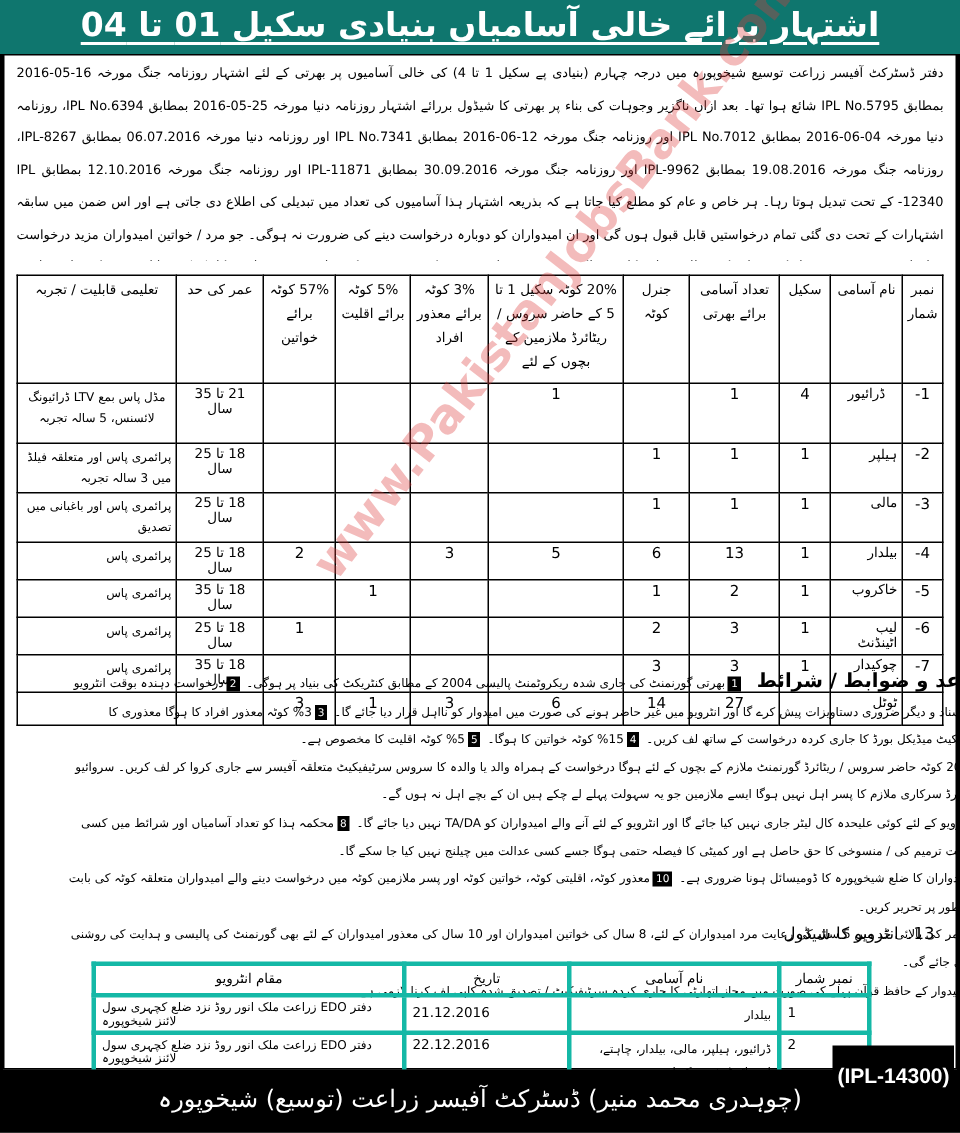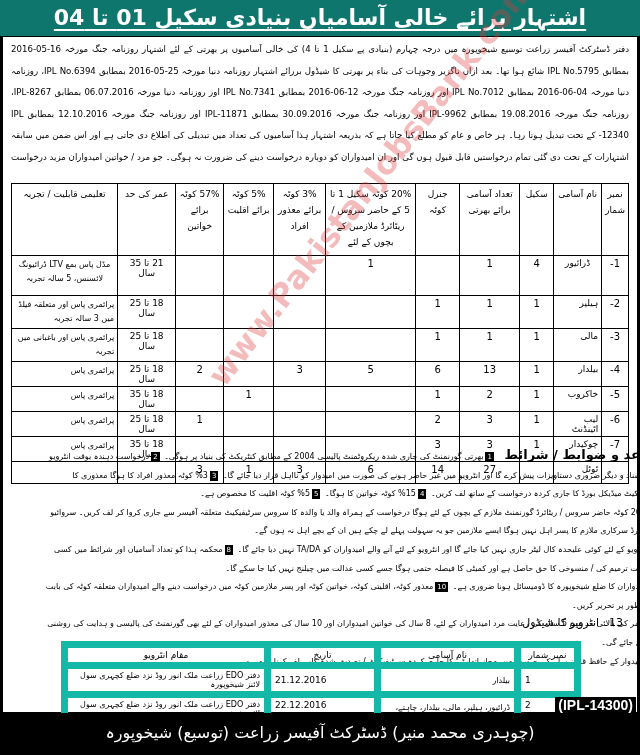--- a/index.html
+++ b/index.html
@@ -42,37 +42,37 @@
     display: inline-block; background: #000; color: #fff; font-size: 7px;
     padding: 0 2px; line-height: 10px; margin: 0 2px;
   }
   .sched-title {
     position: absolute; right: 14px; top: 579px; direction: rtl; font-size: 11px;
   }
   table.sched {
     position: absolute; left: 58px; top: 604px; width: 520px;
     border-collapse: collapse; direction: rtl; font-size: 9px;
   }
-  table.sched th, table.sched td { border: 7px solid #14b8a6; padding: 2px 4px; }
+  table.sched th, table.sched td { border: 3px solid #14b8a6; padding: 2px 4px; }
   table.sched th { font-weight: normal; height: 21px; text-align: center; }
   table.sched td { height: 24px; text-align: left; }
-  table.sched td.venue { text-align: right; font-size: 8px; }
+  table.sched td.venue { font-size: 8px; }
   table.sched td.posts { text-align: right; font-size: 8px; line-height: 15px; }
   .watermark {
     position: absolute; left: 200px; top: 370px; transform: rotate(-52deg);
     color: rgba(220,60,60,0.35); font-size: 32px; font-weight: bold;
     white-space: nowrap; pointer-events: none; transform-origin: left top;
   }
   .footer {
     position: absolute; left: 0; top: 713px; width: 640px; height: 42px;
     background: #000; color: #fff;
   }
   .footer .ipl {
     position: absolute; right: 4px; top: -16px; background: #000; color: #fff;
-    font-size: 14px; font-weight: bold; padding: 0 3px; font-family: "Liberation Sans", sans-serif;
+    font-size: 14px; font-weight: bold; padding: 12px 3px; font-family: "Liberation Sans", sans-serif;
   }
   .footer .sig {
     direction: rtl; text-align: center; font-size: 16px; line-height: 40px;
   }
 </style>
 </head>
 <body>
 
 <div class="title-bar">
   <span>اشتہار برائے خالی آسامیاں بنیادی سکیل 01 تا 04</span>
@@ -128,21 +128,21 @@
         <td>3-</td>
         <td class="name">مالی</td>
         <td>1</td>
         <td>1</td>
         <td>1</td>
         <td></td>
         <td></td>
         <td></td>
         <td></td>
         <td class="age">18 تا 25 سال</td>
-        <td class="qual">پرائمری پاس اور باغبانی میں تجربہ</td>
+        <td class="qual">پرائمری پاس اور باغبانی میں تصدیق</td>
       </tr>
       <tr>
         <td>4-</td>
         <td class="name">بیلدار</td>
         <td>1</td>
         <td>13</td>
         <td>6</td>
         <td>5</td>
         <td>3</td>
         <td></td>

